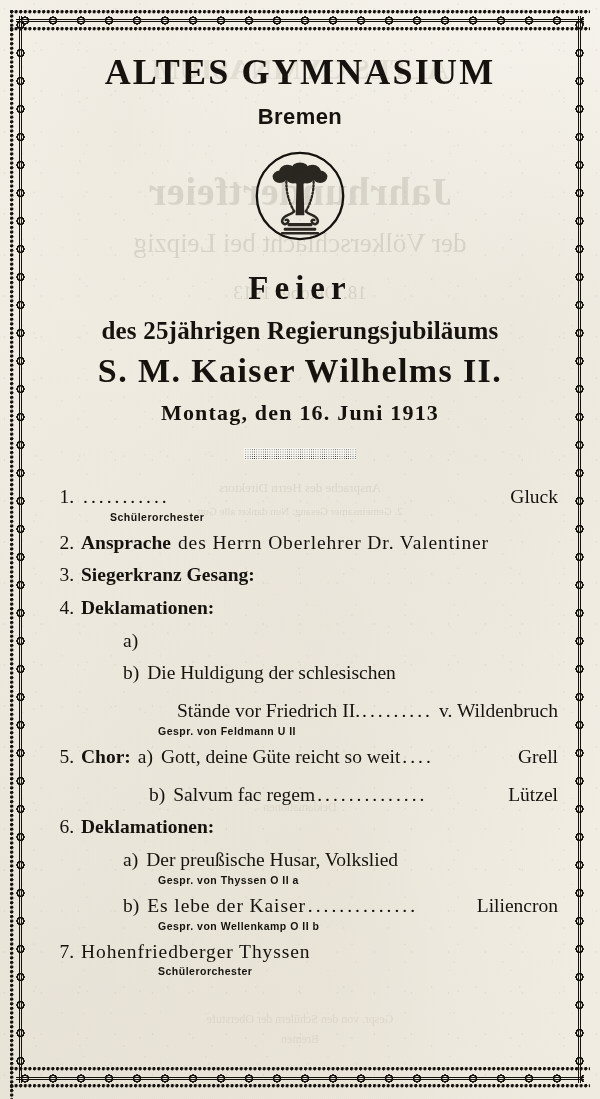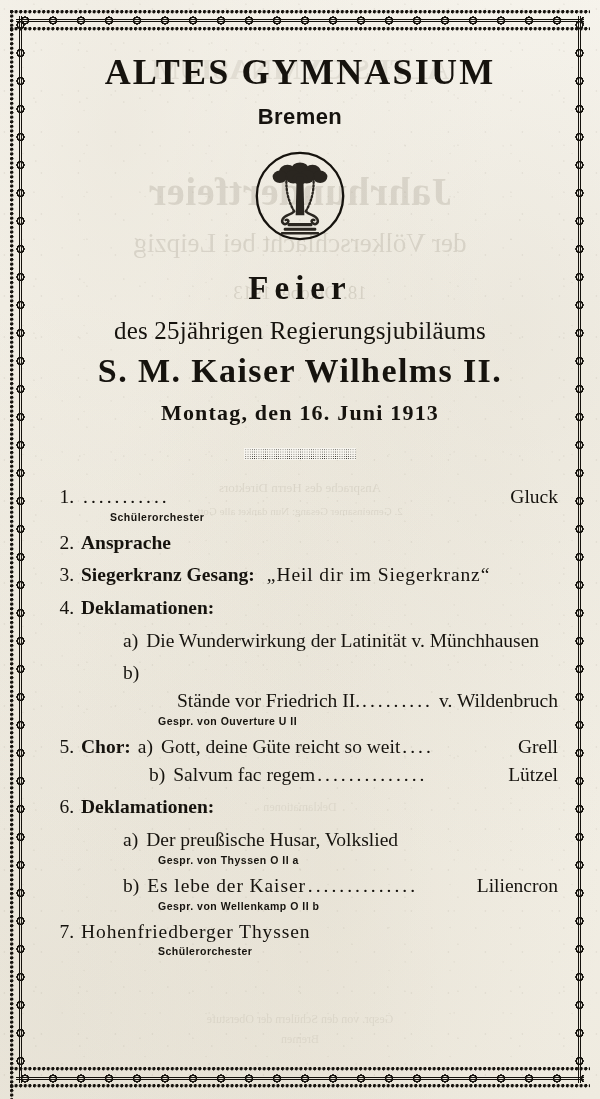--- a/index.html
+++ b/index.html
@@ -154,21 +154,21 @@
   }
 
   .title-feier {
     font-size: 33px;
     font-weight: 700;
     letter-spacing: 6px;
     margin: 22px 0 0 0;
   }
   .title-line2 {
     font-size: 25px;
-    font-weight: 400;
+    font-weight: 700;
     letter-spacing: .2px;
     margin: 10px 0 0 0;
   }
   .title-line3 {
     font-size: 34px;
     font-weight: 700;
     letter-spacing: 1.4px;
     margin: 7px 0 0 0;
   }
   .title-date {
@@ -195,21 +195,21 @@
     text-align: left;
     padding: 0 6px 0 14px;
   }
   .prog-row {
     display: flex;
     align-items: baseline;
     font-size: 19.5px;
     line-height: 1.32;
     margin-top: 7px;
   }
-  .prog-row.tight { margin-top: 2px; }
+  .prog-row.tight { margin-top: 12px; }
   .prog-num {
     width: 24px;
     flex: 0 0 24px;
     text-align: right;
     padding-right: 7px;
   }
   .prog-body {
     flex: 1 1 auto;
     display: flex;
     align-items: baseline;
@@ -337,62 +337,62 @@
           <span class="lead-author">Gluck</span>
         </span>
       </div>
       <div class="attrib left-pad-a">Schülerorchester</div>
 
       <div class="prog-row">
         <span class="prog-num">2.</span>
         <span class="prog-body">
           <span class="lead-text bold">Ansprache</span>
           <span style="width:7px;flex:0 0 7px;"></span>
+          <span class="lead-text spaced">des Herrn Oberlehrer Dr. Valentiner</span>
         </span>
       </div>
 
       <div class="prog-row">
         <span class="prog-num">3.</span>
         <span class="prog-body">
           <span class="lead-text bold">Siegerkranz Gesang:</span>
           <span style="width:12px;flex:0 0 12px;"></span>
-          <span class="lead-text spaced">„Heil dir im Siegerkranz“</span>
         </span>
       </div>
 
       <div class="prog-row">
         <span class="prog-num">4.</span>
         <span class="prog-body">
           <span class="lead-text bold">Deklamationen:</span>
         </span>
       </div>
 
       <div class="prog-row">
         <span class="prog-num"></span>
         <span class="prog-body indent-a">
           <span class="sub-letter">a)</span>
-          <span class="lead-text">Die Wunderwirkung der Latinität v. Münchhausen</span>
         </span>
       </div>
 
       <div class="prog-row">
         <span class="prog-num"></span>
         <span class="prog-body indent-a">
           <span class="sub-letter">b)</span>
+          <span class="lead-text">Die Huldigung der schlesischen</span>
         </span>
       </div>
       <div class="prog-row tight">
         <span class="prog-num"></span>
         <span class="prog-body indent-c">
           <span class="lead-text">Stände vor Friedrich II.</span>
           <span class="leaders">.........</span>
           <span class="lead-author">v. Wildenbruch</span>
         </span>
       </div>
-      <div class="attrib left-pad-b">Gespr. von Ouverture U II</div>
+      <div class="attrib left-pad-b">Gespr. von Feldmann U II</div>
 
       <div class="prog-row">
         <span class="prog-num">5.</span>
         <span class="prog-body">
           <span class="lead-text bold">Chor:</span>
           <span style="width:7px;flex:0 0 7px;"></span>
           <span class="sub-letter">a)</span>
           <span class="lead-text">Gott, deine Güte reicht so weit</span>
           <span class="leaders">....</span>
           <span class="lead-author">Grell</span>

